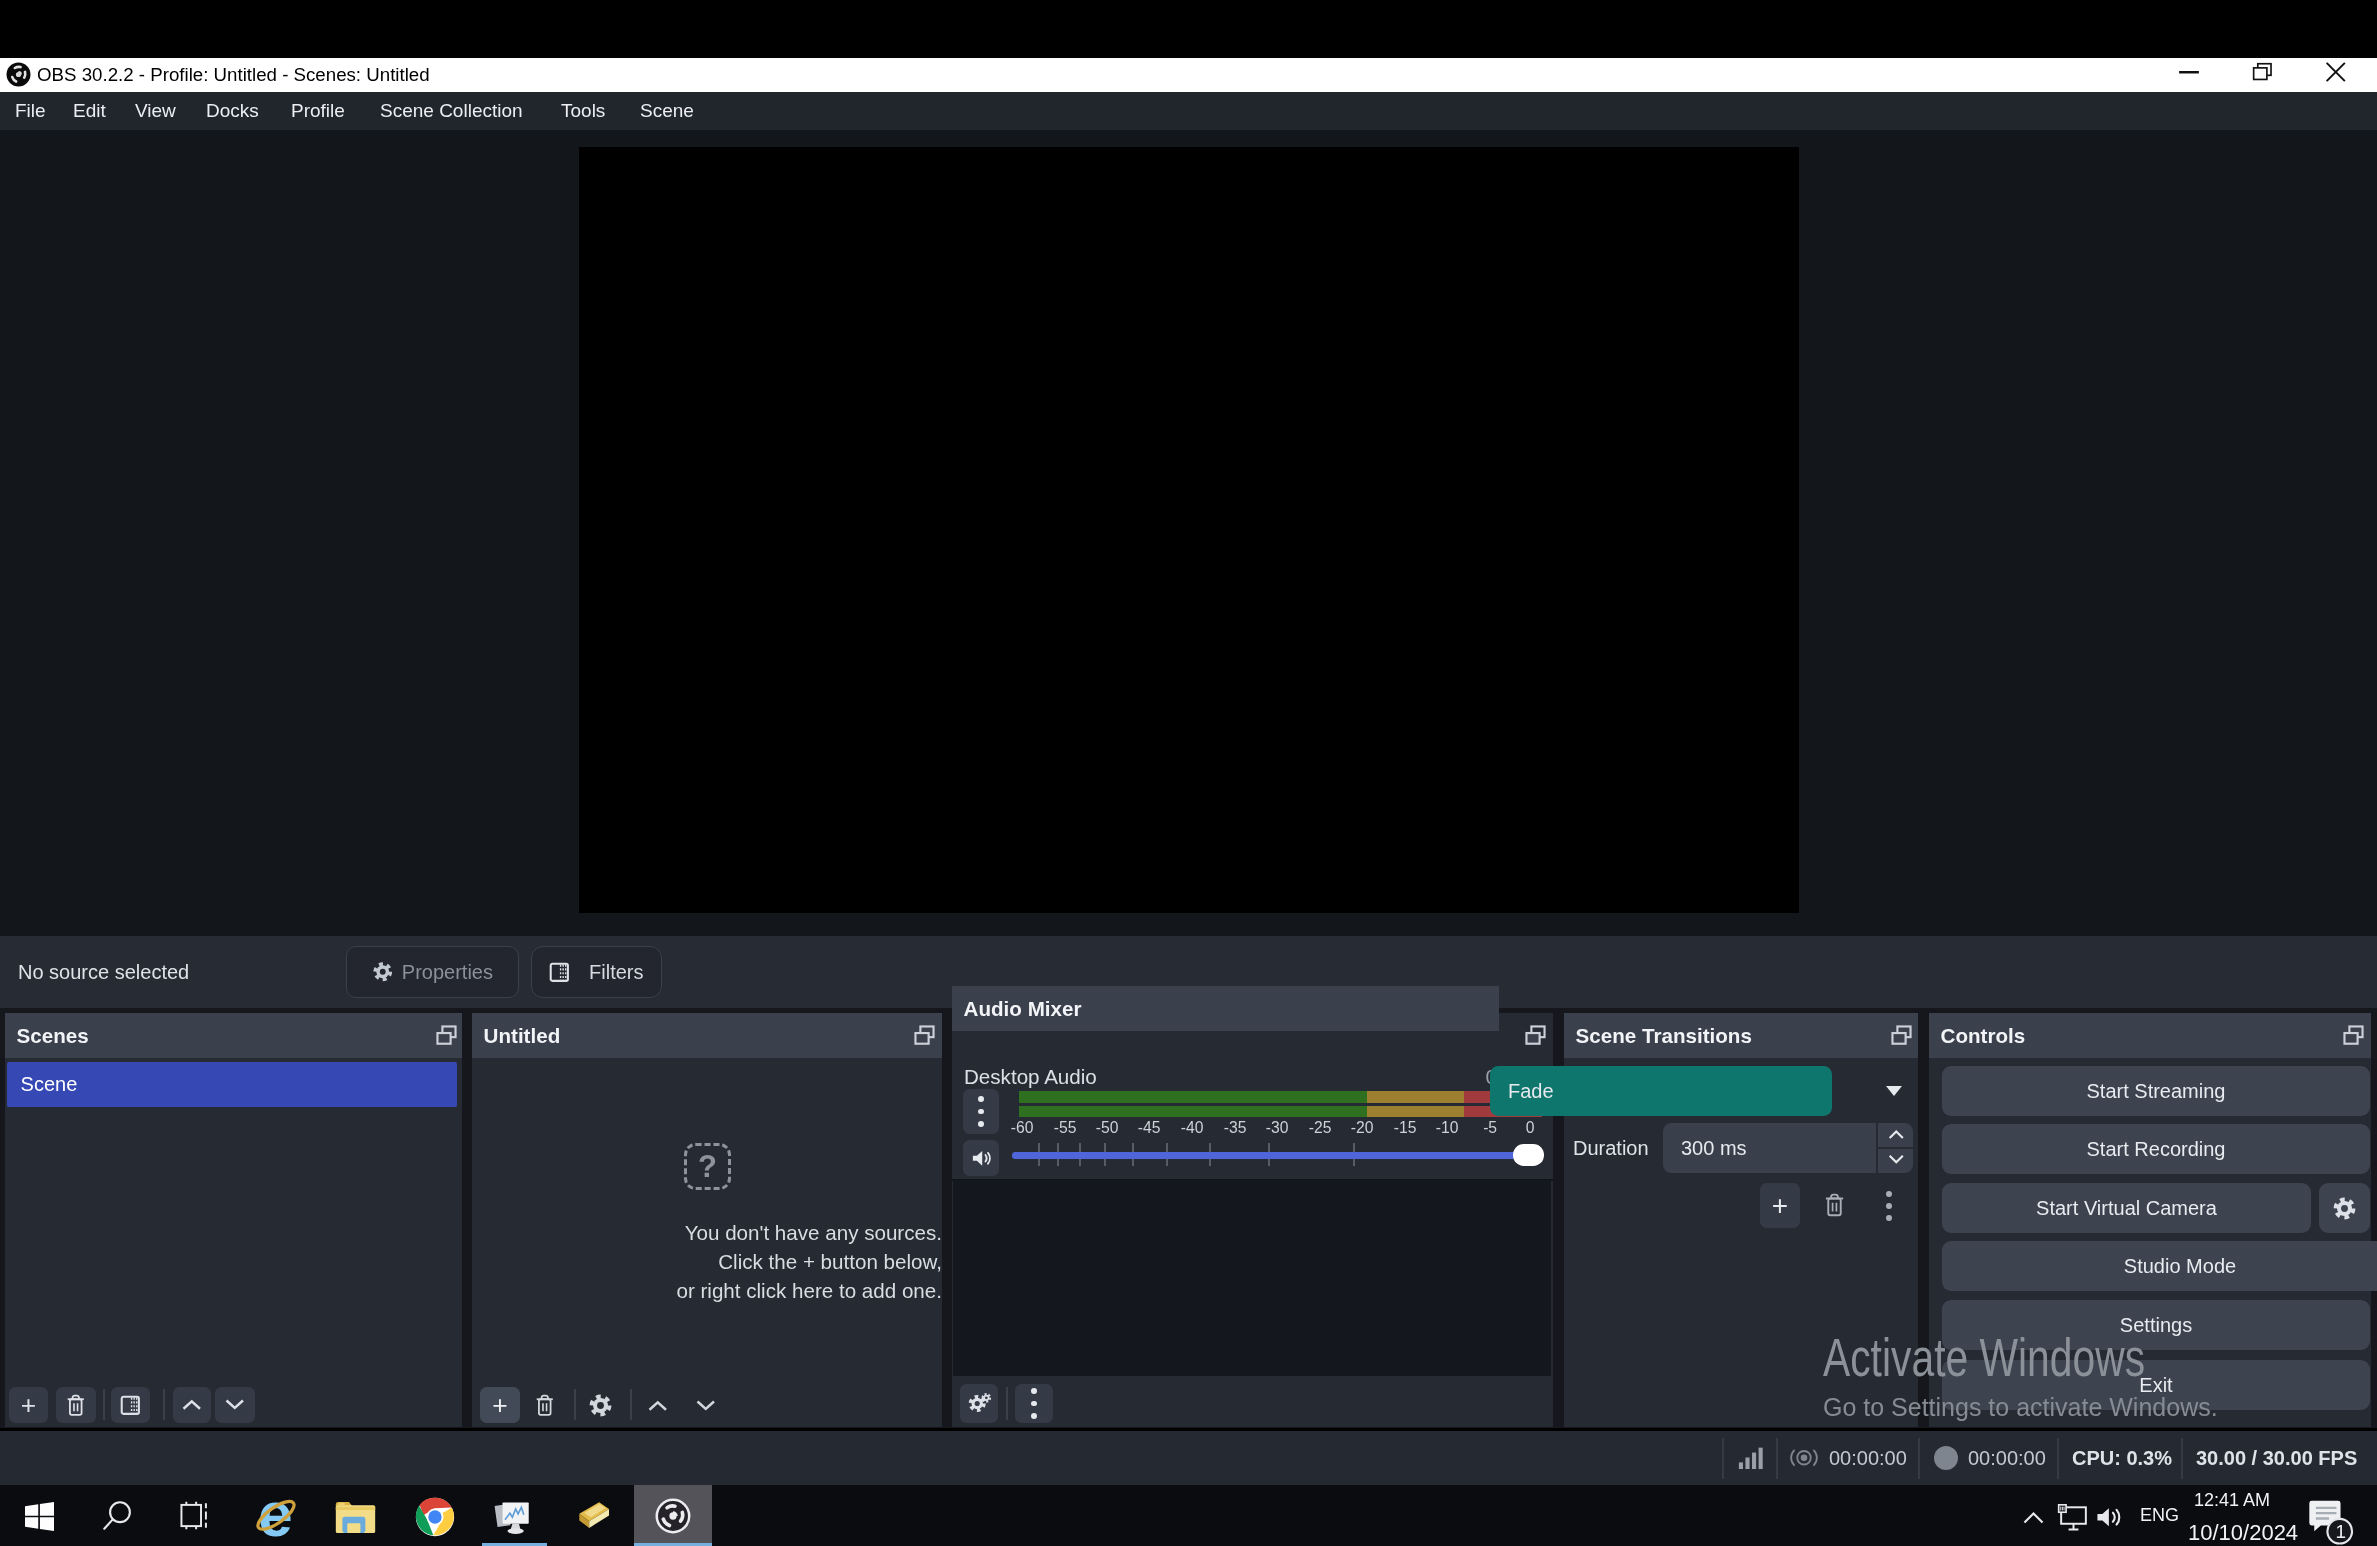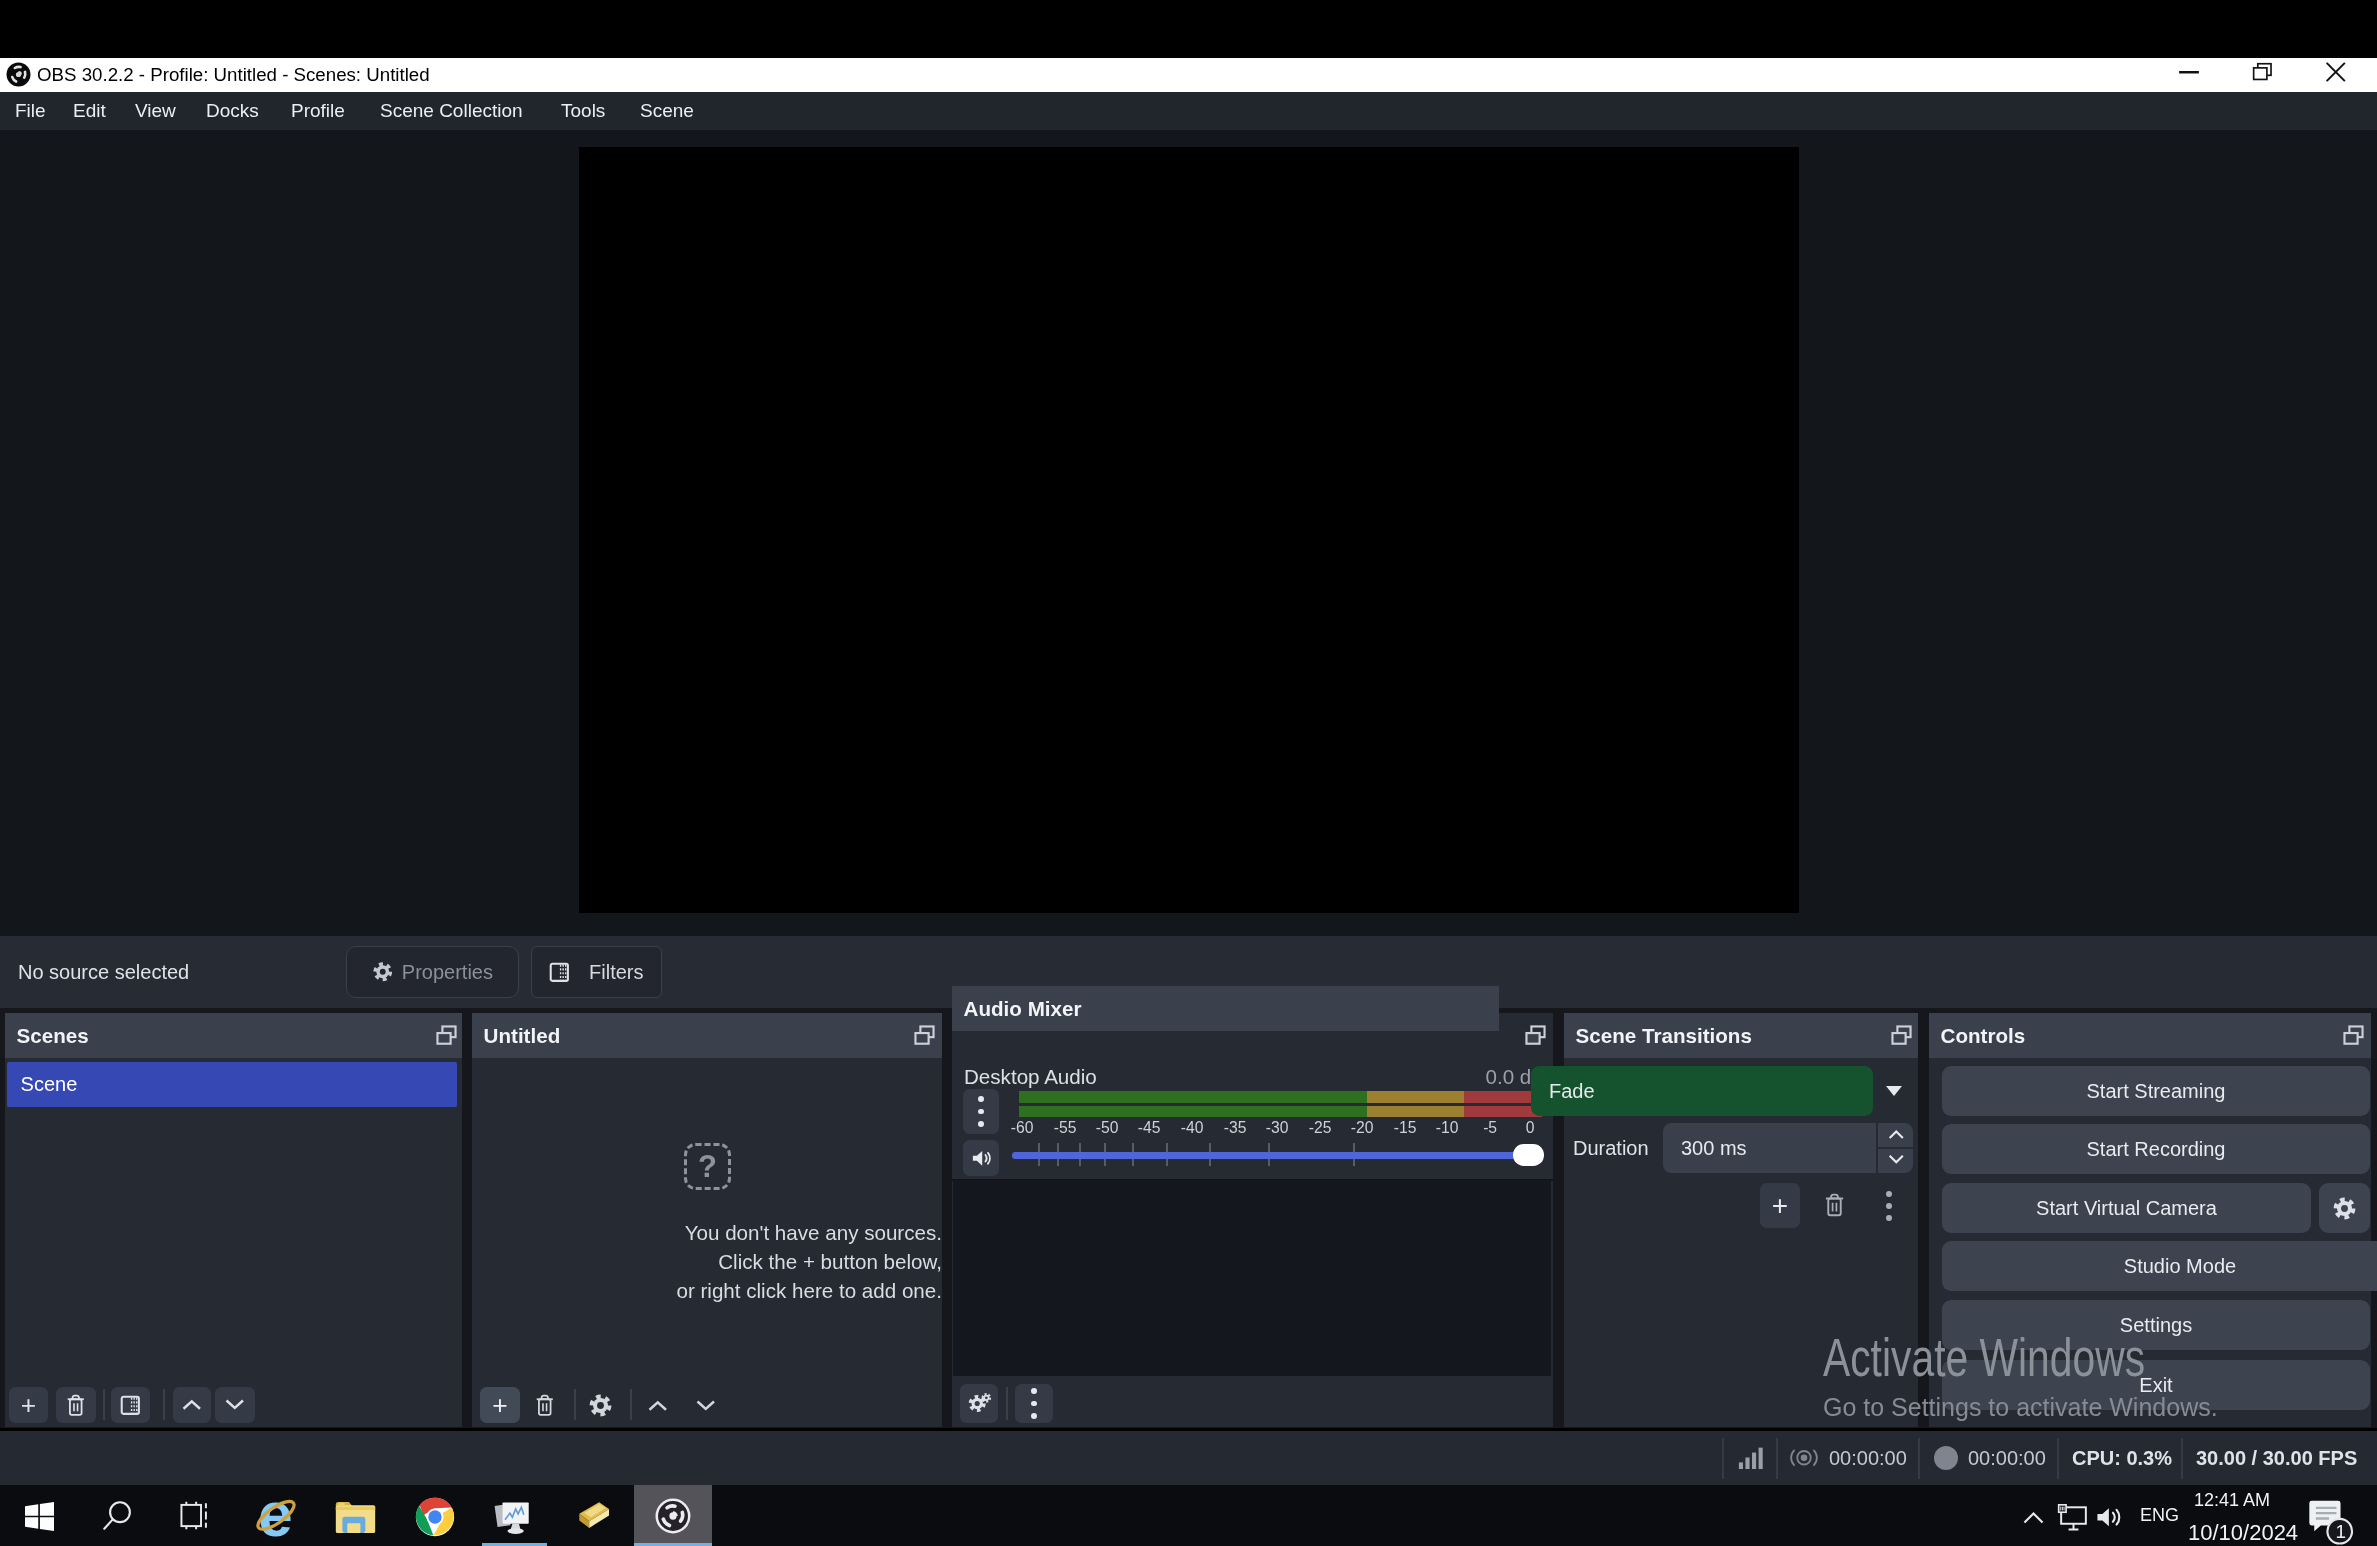--- a/index.html
+++ b/index.html
@@ -65,21 +65,21 @@
 <div class="a" style="left:0;top:936px;width:2377px;height:72px;background:#272b33"></div>
 <div class="a fx" style="left:18px;top:936px;height:72px;font-size:20px;color:#dfe3e8">No source selected</div>
 <div class="a fc" style="left:346px;top:946px;width:173px;height:52px;background:#23262e;border:1.7px solid #3b4049;border-radius:10px;gap:8.3px">
 <svg width="21.5" height="21.5" viewBox="0 0 40 40">
       <circle cx="20" cy="20" r="13" fill="none" stroke="#c3c9d1" stroke-width="9" stroke-dasharray="6.8 6.8"></circle>
       <circle cx="20" cy="20" r="12" fill="#c3c9d1"></circle>
       <circle cx="20" cy="20" r="5.5" fill="#23262e"></circle>
     </svg>
 <span style="font-size:20px;color:#8a919b">Properties</span>
   </div>
-<div class="a fc" style="left:531px;top:946px;width:131px;height:52px;background:#23262e;border:1.7px solid #3b4049;border-radius:6px;gap:19px">
+<div class="a fc" style="left:531px;top:946px;width:131px;height:52px;background:#23262e;border:1.7px solid #3b4049;border-radius:12px;gap:19px">
 <svg width="20.6" height="20.6" viewBox="0 0 24 24">
       <rect x="2" y="2" width="20" height="20" rx="2" fill="none" stroke="#dfe3e8" stroke-width="2.4"></rect>
       <path d="M13.5 3v18M16.5 3v18M19.5 3v18" stroke="#dfe3e8" stroke-width="1.6" stroke-dasharray="2.4 2"></path>
     </svg>
 <span style="font-size:20px;color:#d6dae0">Filters</span>
   </div>
 
 <div class="a" style="left:0;top:1008px;width:2377px;height:420px;background:#15171c"></div>
 
 <div class="dock" style="left:5px;top:1013px;width:457px;height:414px"></div>
@@ -217,21 +217,21 @@
     <i></i>
     <i></i>
   </div>
 
 <div class="dock" style="left:1564px;top:1013px;width:354px;height:414px"></div>
 <div class="dtitle" style="left:1564px;top:1013px;width:354px">Scene Transitions</div>
 <svg class="a" style="left:1889px;top:1024px" width="25" height="23" viewBox="0 0 30 28">
     <rect x="10" y="3" width="16" height="13" fill="none" stroke="#ccd1d9" stroke-width="2.6"></rect>
     <rect x="4" y="11" width="16" height="13" fill="#3a404c" stroke="#ccd1d9" stroke-width="2.6"></rect>
   </svg>
-<div class="a fx" style="left:1531px;top:1066px;width:342px;height:50px;background:#14532d;border-radius:8.3px;padding-left:18px;font-size:20px;color:#e6e9ed">Fade</div>
+<div class="a fx" style="left:1490px;top:1066px;width:342px;height:50px;background:#0f766e;border-radius:8.3px;padding-left:18px;font-size:20px;color:#e6e9ed">Fade</div>
 <div class="a" style="left:1875px;top:1072px;width:1.7px;height:36px;background:#262a33"></div>
 <div class="a" style="left:1886px;top:1086px;width:0;height:0;border-left:8.3px solid transparent;border-right:8.3px solid transparent;border-top:10px solid #e6e9ed"></div>
 <div class="a fx" style="left:1573px;top:1123px;height:50px;font-size:20px;color:#dfe3e8">Duration</div>
 <div class="a fx" style="left:1663px;top:1123px;width:250px;height:50px;background:#3a404b;border-radius:8.3px;padding-left:18px;font-size:20px;color:#e6e9ed">300 ms</div>
 <div class="a" style="left:1876px;top:1123px;width:1.7px;height:50px;background:#262a33"></div>
 <div class="a" style="left:1878px;top:1147px;width:35px;height:1.7px;background:#262a33"></div>
 <svg class="a" style="left:1888px;top:1129px" width="16.5" height="10.7" viewBox="0 0 20 13">
     <path d="M2 11 L10 3 L18 11" stroke="#e6e9ed" stroke-width="2.6" fill="none"></path>
   </svg>
 <svg class="a" style="left:1888px;top:1154px" width="16.5" height="10.7" viewBox="0 0 20 13">

